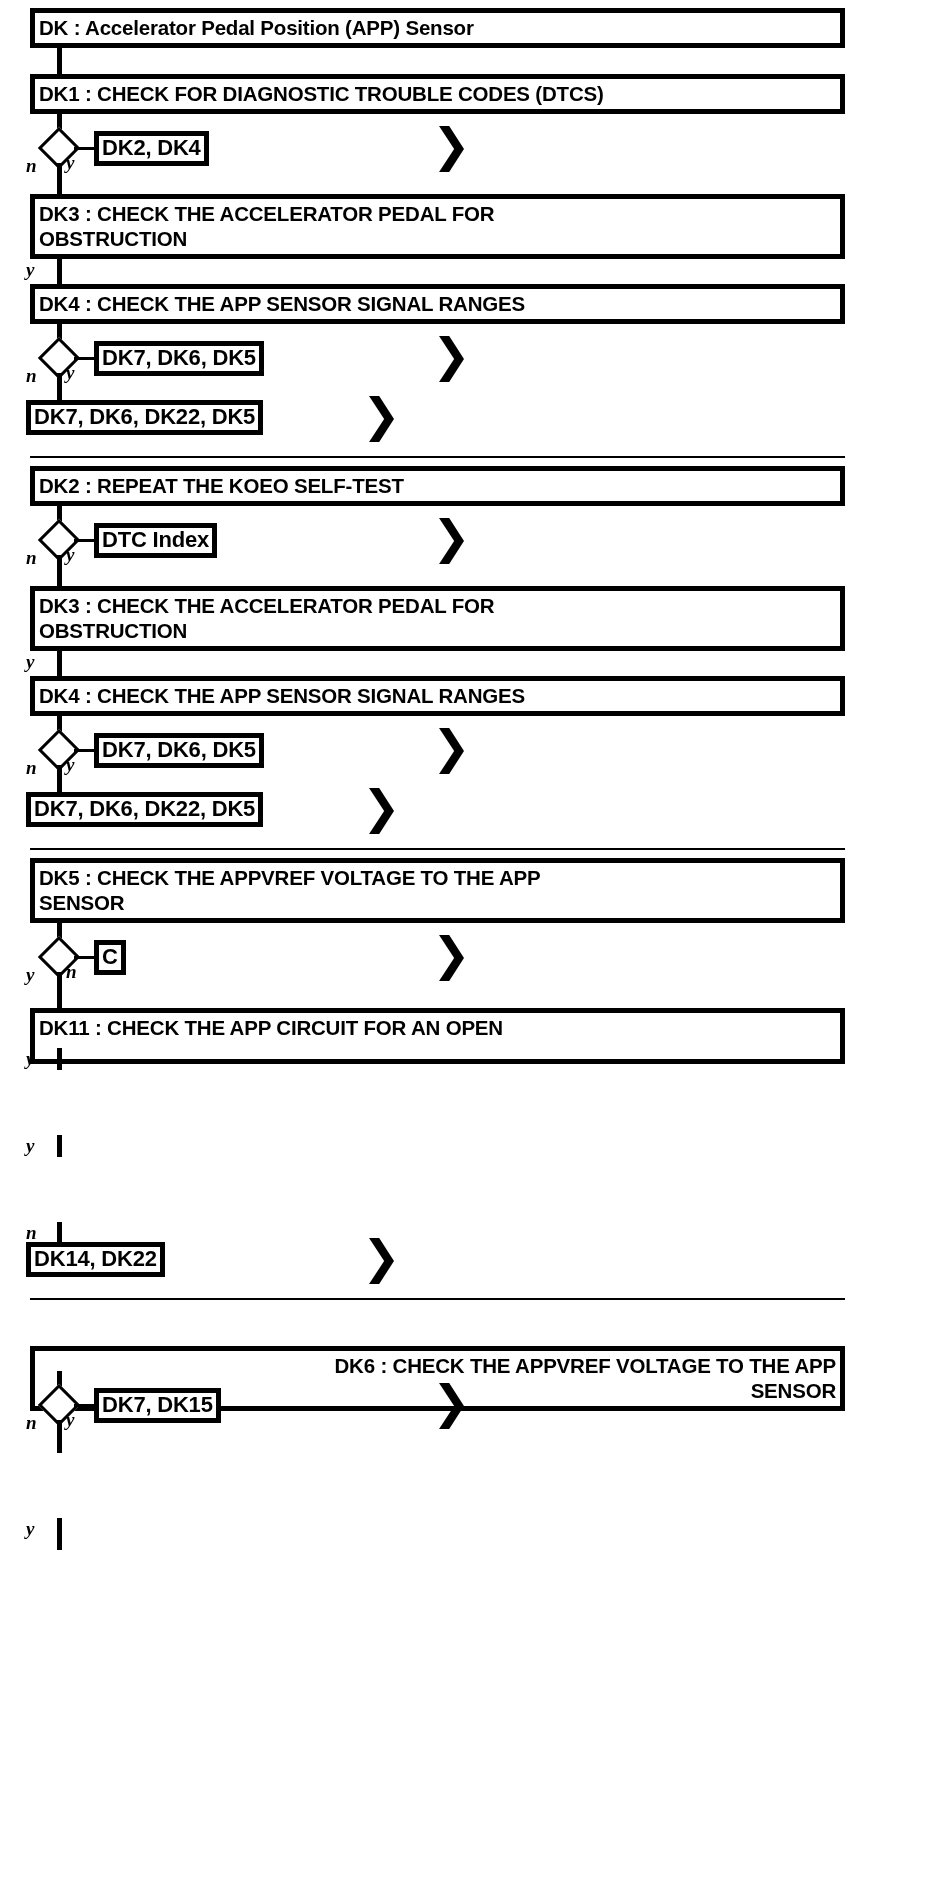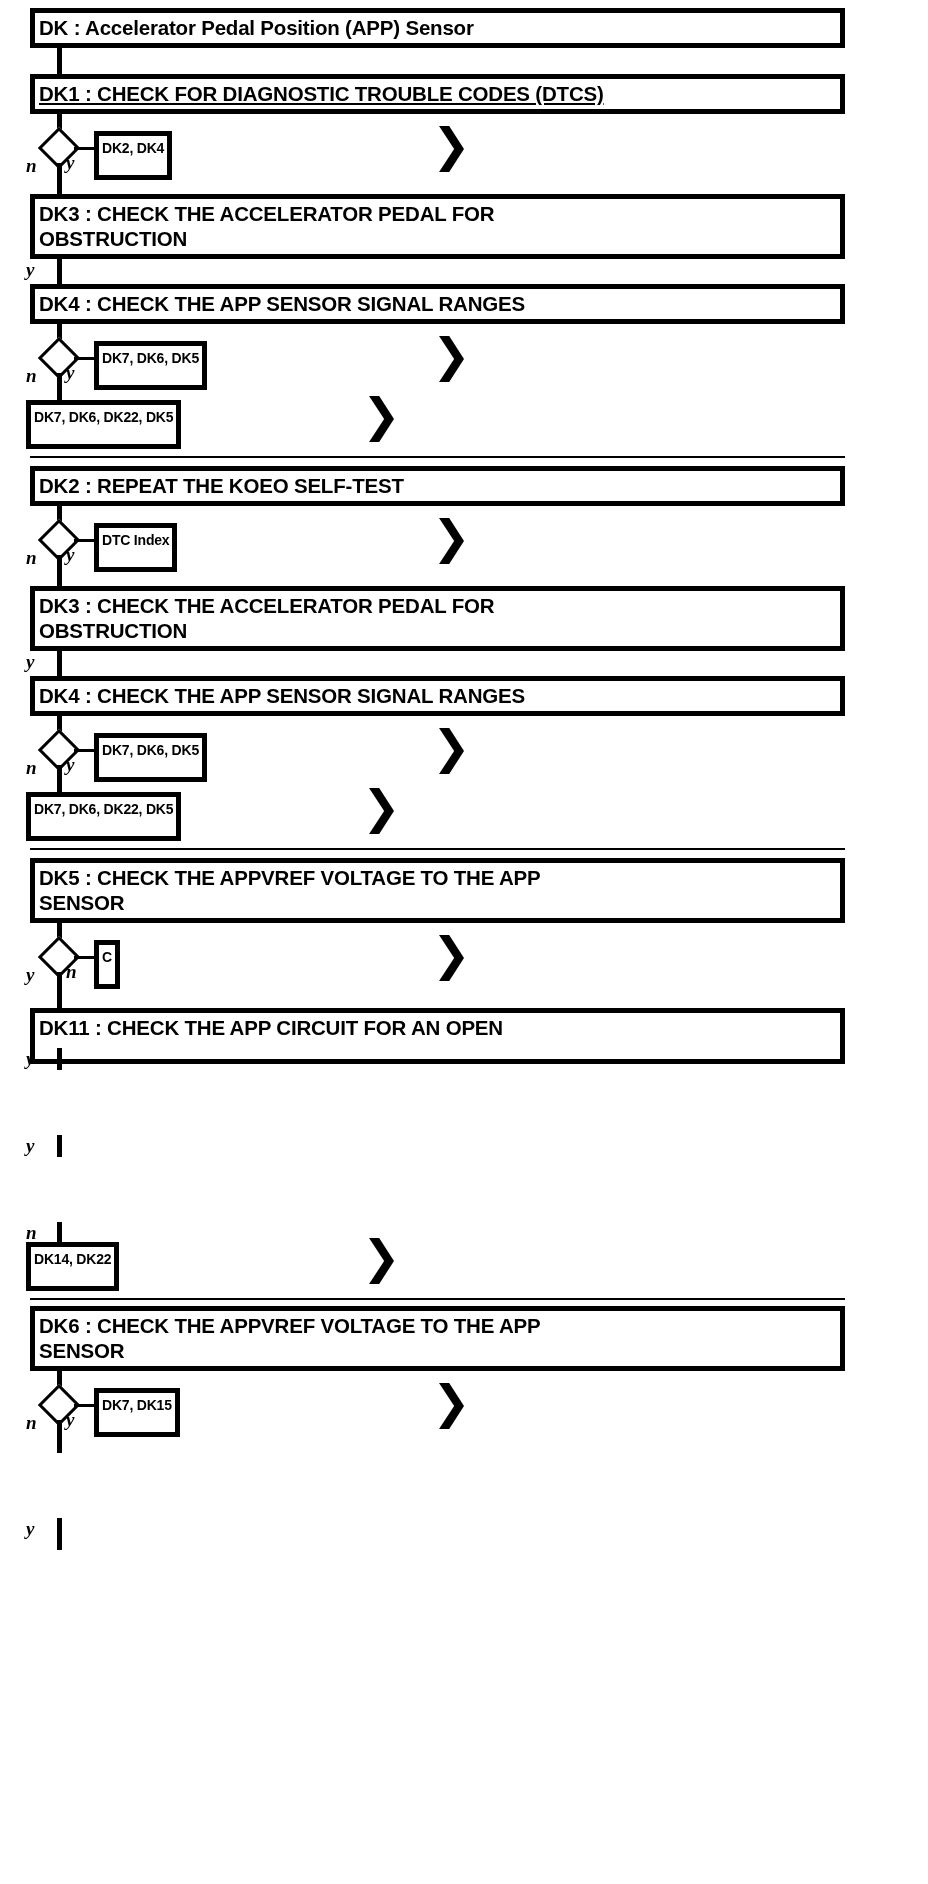--- a/index.html
+++ b/index.html
@@ -36,22 +36,22 @@
     letter-spacing: -0.2px;
     white-space: pre-line;
   }
 
   
   .ref-box {
     position: absolute;
     box-sizing: border-box;
     border: 5px solid #000;
     background: #fff;
-    padding: 0px 3px 15px 3px;
-    font-size: 14px;
+    padding: 0px 3px 1px 3px;
+    font-size: 22px;
     font-weight: bold;
     line-height: 24px;
     letter-spacing: -0.2px;
     white-space: nowrap;
   }
 
   
   .vline {
     position: absolute;
     width: 5px;
@@ -107,21 +107,21 @@
   }
 </style>
 </head>
 <body>
 
 <div id="canvas">
 
   <div class="step-box" style="top:8px;height:40px;">DK : Accelerator Pedal Position (APP) Sensor</div>
   <div class="vline" style="top:48px;height:26px;"></div>
 
-  <div class="step-box" style="top:74px;height:40px;text-decoration:underline;">DK1 : CHECK FOR DIAGNOSTIC TROUBLE CODES (DTCS)</div>
+  <div class="step-box" style="top:74px;height:40px;">DK1 : CHECK FOR DIAGNOSTIC TROUBLE CODES (DTCS)</div>
   <div class="vline" style="top:114px;height:22px;"></div>
 
   <div class="diamond" style="top:133px;left:44px;"></div>
   <div class="hline" style="top:147px;left:74px;width:22px;"></div>
   <div class="ref-box" style="top:131px;left:94px;">DK2, DK4</div>
   <div class="edge-label" style="top:153px;left:66px;">y</div>
   <div class="edge-label" style="top:156px;left:26px;">n</div>
   <div class="chevron" style="top:122px;left:432px;">❯</div>
   <div class="vline" style="top:163px;height:31px;"></div>
 
@@ -198,21 +198,21 @@
   <div class="edge-label" style="top:1136px;left:26px;">y</div>
 
   <div class="vline" style="top:1222px;height:22px;"></div>
   <div class="edge-label" style="top:1223px;left:26px;">n</div>
 
   <div class="ref-box" style="top:1242px;left:26px;">DK14, DK22</div>
   <div class="chevron" style="top:1234px;left:362px;">❯</div>
 
   <div class="sep" style="top:1298px;"></div>
 
-  <div class="step-box" style="top:1306px;height:65px;">DK6 : CHECK THE APPVREF VOLTAGE TO THE APP
+  <div class="step-box" style="top:1346px;height:65px;text-align:right;">DK6 : CHECK THE APPVREF VOLTAGE TO THE APP
 SENSOR</div>
   <div class="vline" style="top:1371px;height:22px;"></div>
 
   <div class="diamond" style="top:1390px;left:44px;"></div>
   <div class="hline" style="top:1404px;left:74px;width:22px;"></div>
   <div class="ref-box" style="top:1388px;left:94px;">DK7, DK15</div>
   <div class="edge-label" style="top:1410px;left:66px;">y</div>
   <div class="edge-label" style="top:1413px;left:26px;">n</div>
   <div class="chevron" style="top:1379px;left:432px;">❯</div>
   <div class="vline" style="top:1420px;height:33px;"></div>

